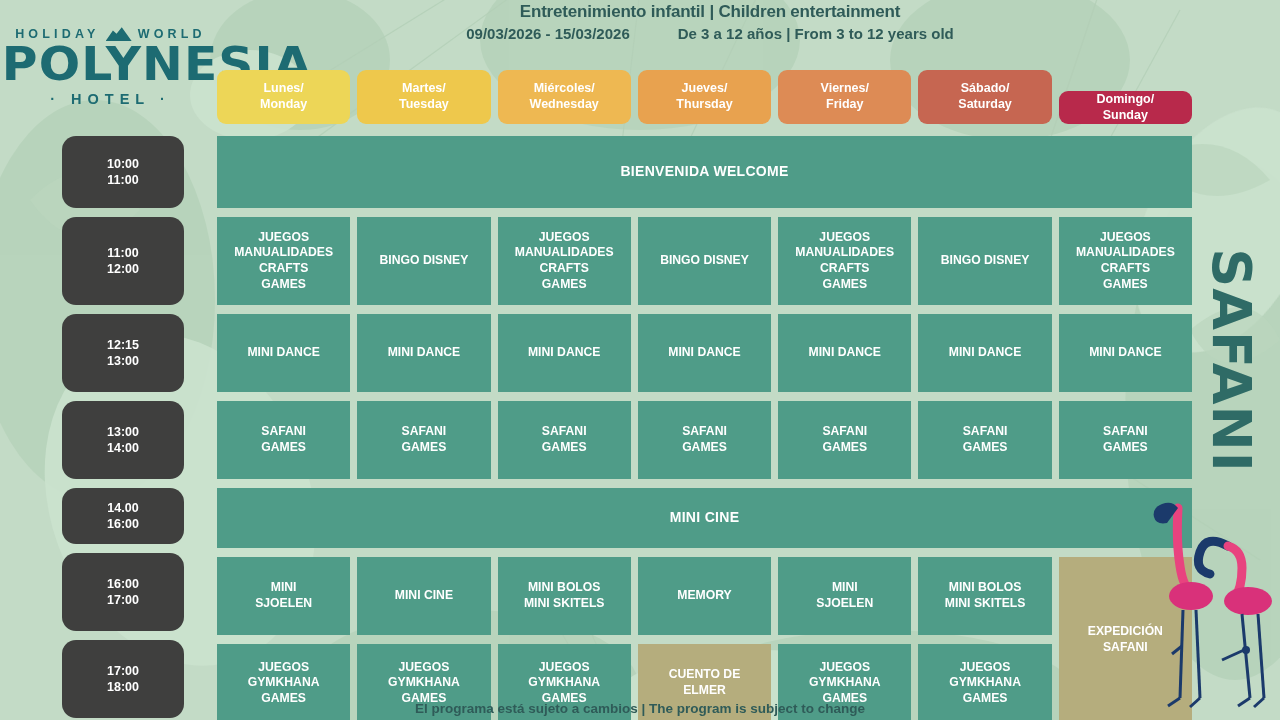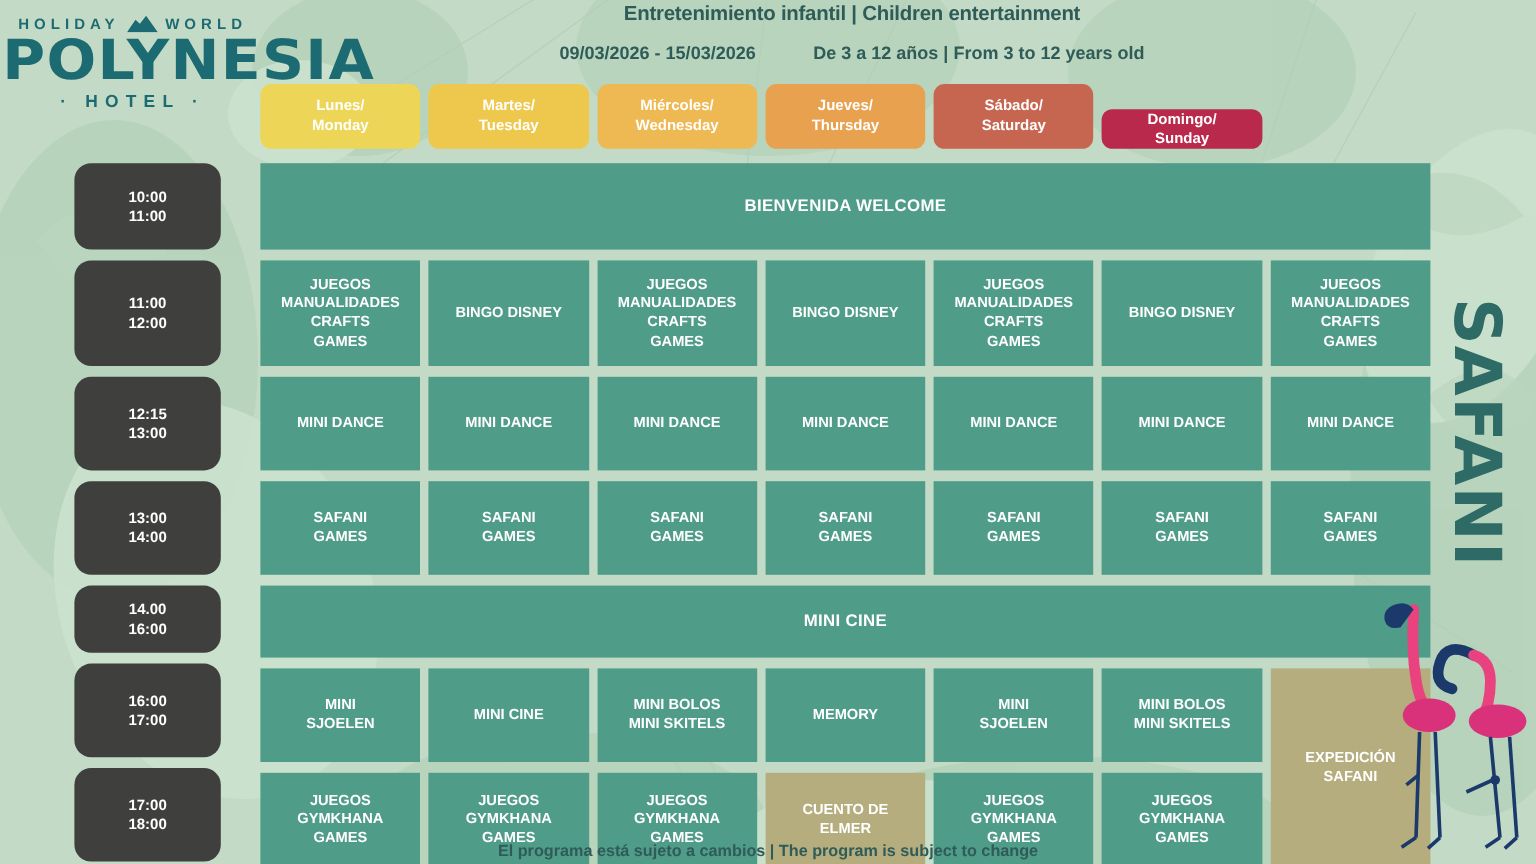--- a/index.html
+++ b/index.html
@@ -17,21 +17,21 @@
   #bg-foliage { position: absolute; inset: 0; z-index: 0; pointer-events: none; }
 
   
   .logo-block {
     position: absolute; left: 8px; top: 6px; width: 205px; height: 120px;
     z-index: 5; text-align: center; color: #1d6b72;
   }
   .logo-top {
     font-size: 12.5px; font-weight: bold; letter-spacing: 4.2px;
     color: #1d6b72; display: flex; align-items: center;
-    justify-content: center; gap: 6px; margin-top: 6px;
+    justify-content: center; gap: 6px; margin-top: 20px;
   }
   .logo-mark {
     display: inline-block; width: 26px; height: 15px;
     background: #1d6b72;
     clip-path: polygon(0% 100%, 28% 30%, 42% 52%, 62% 8%, 100% 100%);
   }
   .logo-main {
     font-size: 46px; font-weight: bold; letter-spacing: 1px;
     line-height: 0.95; color: #1d6b72; margin-top: 2px;
     font-family: "DejaVu Sans", sans-serif;
@@ -46,21 +46,21 @@
   .header {
     position: absolute; left: 215px; top: 2px; width: 990px; z-index: 5;
     text-align: center; color: #2f5b58;
   }
   .header h1 {
     font-size: 17px; font-weight: bold; letter-spacing: -0.2px;
     color: #2f5b58; line-height: 1.2;
   }
   .header-sub {
     display: flex; justify-content: center; gap: 48px;
-    margin-top: 14px; font-size: 15px; font-weight: bold; color: #2f5b58;
+    margin-top: 3px; font-size: 15px; font-weight: bold; color: #2f5b58;
   }
 
   
   .daybar {
     position: absolute; left: 217px; top: 70px; width: 975px; height: 54px;
     display: grid; grid-template-columns: repeat(7, 1fr); gap: 7px; z-index: 5;
   }
   .day {
     border-radius: 9px; color: #ffffff; font-size: 12.5px; font-weight: bold;
     display: flex; flex-direction: column; align-items: center;
@@ -182,20 +182,22 @@
 
 <div class="daybar" id="daybar">
     <div class="day" style="background: rgb(237, 214, 87); white-space: pre-line;">Lunes/
 Monday</div>
     <div class="day" style="background: rgb(238, 200, 76); white-space: pre-line;">Martes/
 Tuesday</div>
     <div class="day" style="background: rgb(238, 184, 82); white-space: pre-line;">Miércoles/
 Wednesday</div>
     <div class="day" style="background: rgb(232, 162, 79); white-space: pre-line;">Jueves/
 Thursday</div>
+    <div class="day" style="background: rgb(221, 139, 85); white-space: pre-line;">Viernes/
+Friday</div>
     <div class="day" style="background: rgb(198, 102, 81); white-space: pre-line;">Sábado/
 Saturday</div>
     <div class="day" style="background: rgb(184, 41, 75); white-space: pre-line; margin-top: 21px;">Domingo/
 Sunday</div>
   </div>
 
 <div class="timecol" id="timecol">
     <div class="timecell" style="height: 72px;">
       <span>10:00</span>
       <span>11:00</span>

